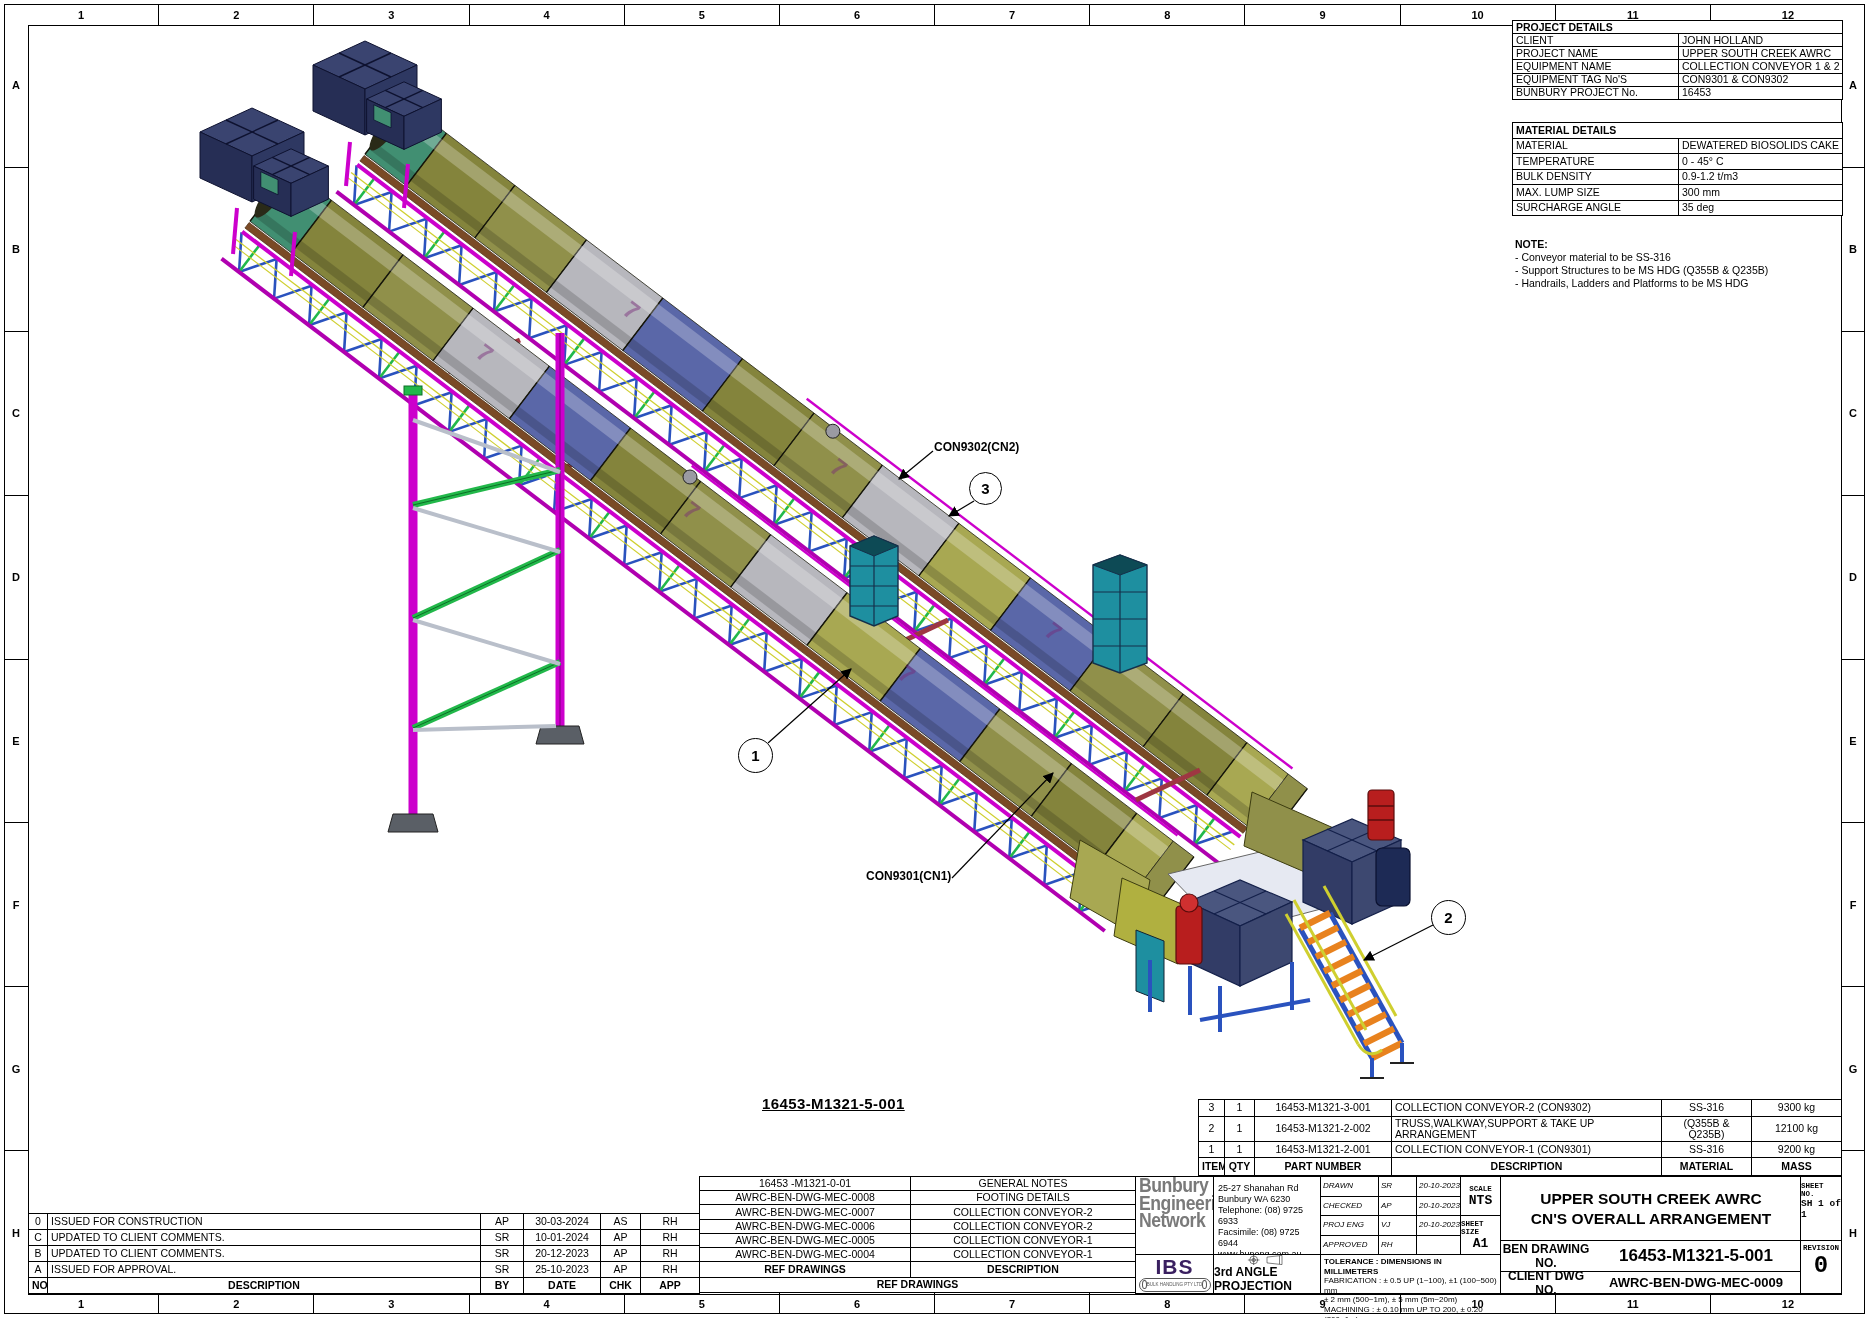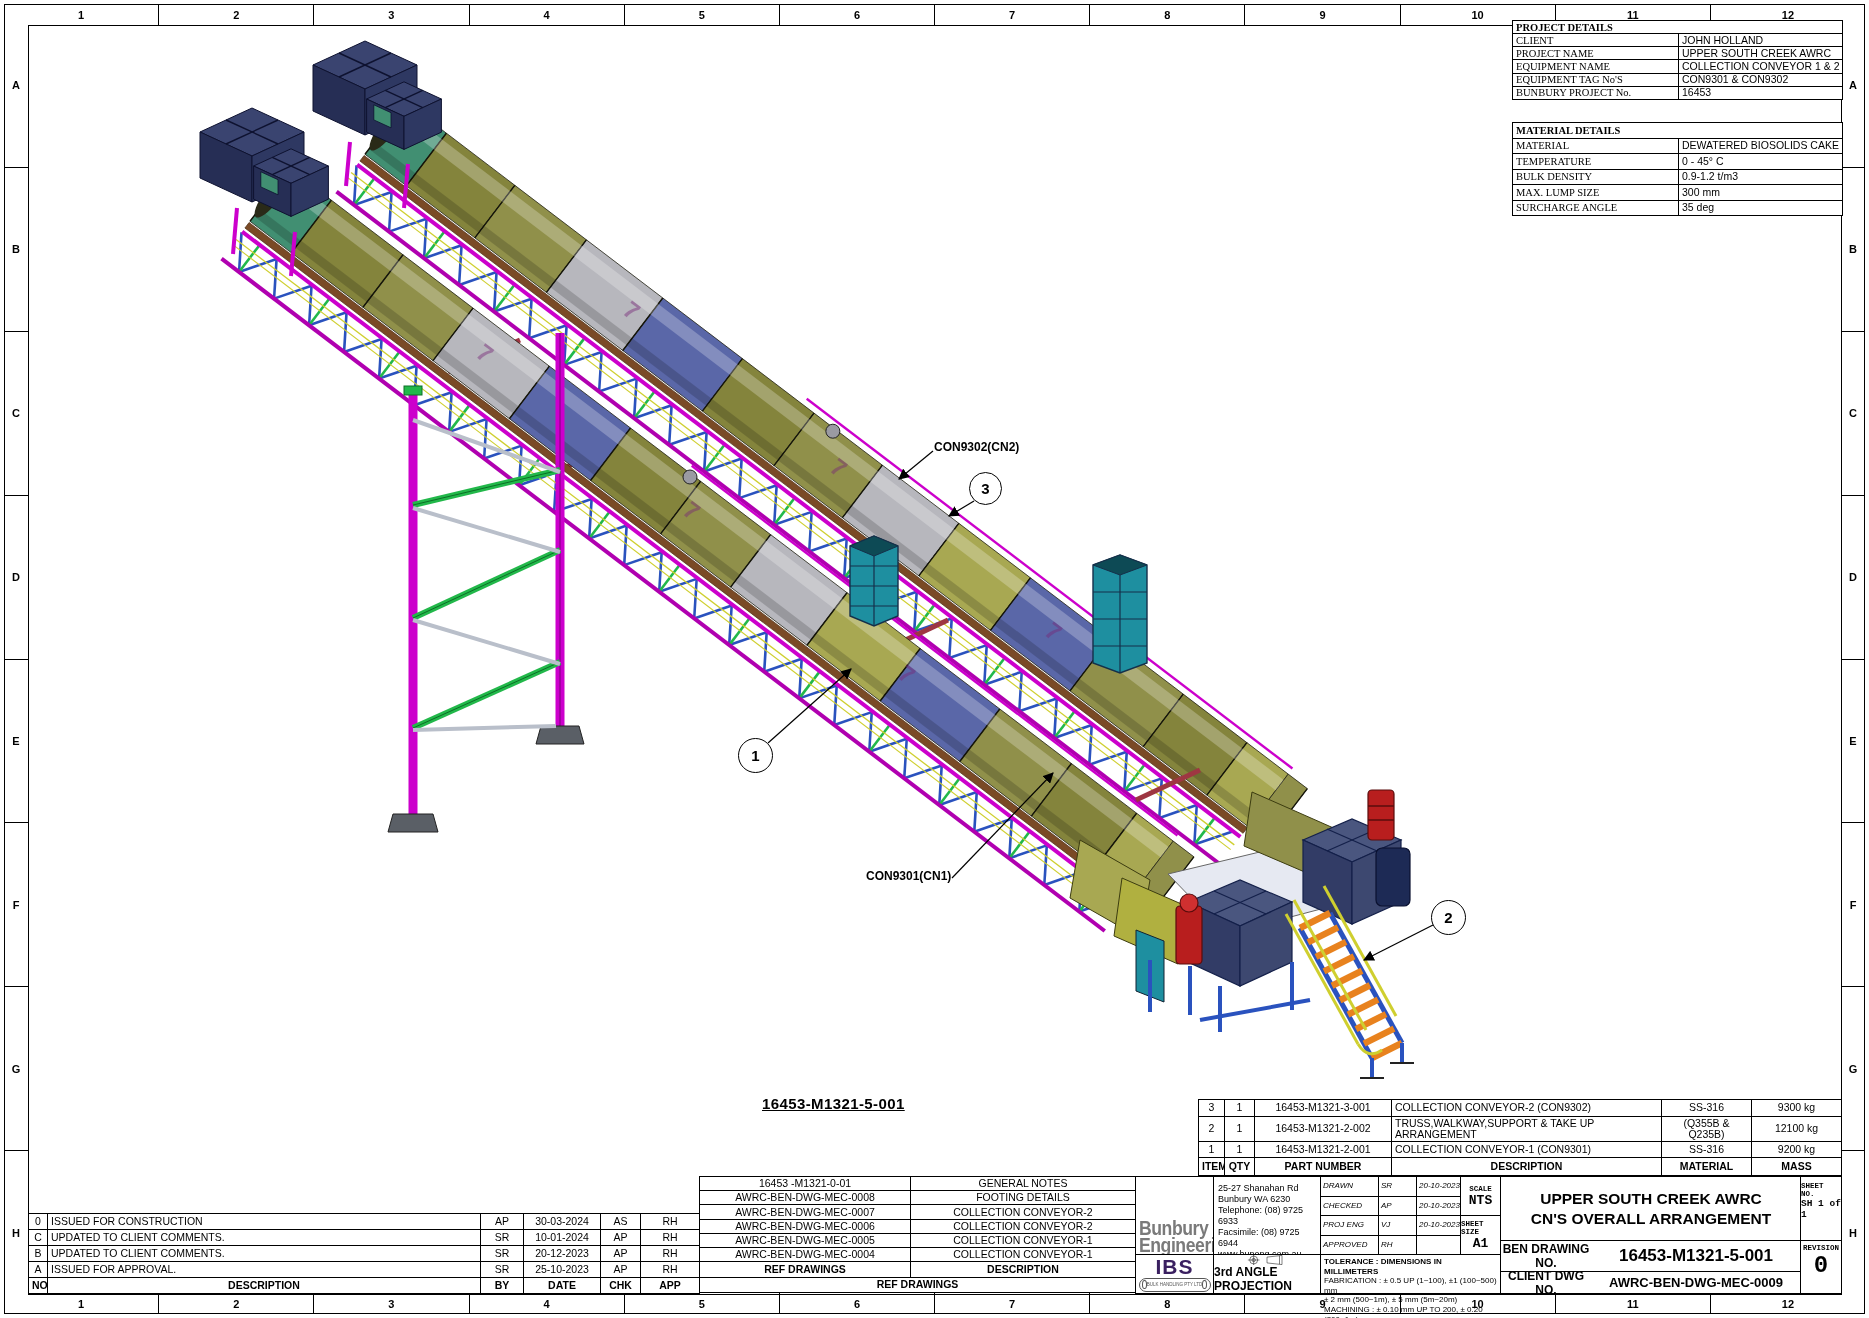--- a/index.html
+++ b/index.html
@@ -15,21 +15,21 @@
   #band-top{left:4px;top:4px;width:1861px;height:21px;}
   #band-bottom{left:4px;top:1293px;width:1861px;height:21px;}
   #band-left{left:4px;top:4px;width:24px;height:1310px;}
   #band-right{left:1841px;top:4px;width:24px;height:1310px;}
   svg.cad{position:absolute;left:0;top:0;}
   table{border-collapse:collapse;table-layout:fixed;}
   td,th{border:1px solid #000;font-size:10.5px;line-height:1.05;padding:0 3px;overflow:hidden;white-space:nowrap;}
   .tbl{position:absolute;background:#fff;}
   .tbl table{width:100%;height:100%;}
   .tbl .hdr{font-weight:bold;text-align:center;}
-  .kv td:first-child{text-align:left;font-family:Liberation Serif, serif;}
+  .kv td:first-child{text-align:left;}
   .kv td:last-child{text-align:left;}
   #bom-table td{text-align:center;white-space:normal;}
   #bom-table td.desc{text-align:left;}
   #refs-table td{text-align:center;}
   #rev-table td{text-align:left;}
   #rev-table td.c{text-align:center;}
   .cell{position:absolute;border:1px solid #000;box-sizing:border-box;background:#fff;}
   .balloon{position:absolute;border:1.6px solid #000;border-radius:50%;background:#fff;
     display:flex;align-items:center;justify-content:center;font-size:15px;font-weight:bold;}
   .callout{position:absolute;font-size:12px;font-weight:bold;white-space:nowrap;}
@@ -525,20 +525,26 @@
             <td>300 mm</td>
           </tr>
           <tr>
             <td>SURCHARGE ANGLE</td>
             <td>35 deg</td>
           </tr>
         </tbody>
     </table>
   </div>
 
+  <div class="note" style="left:1515px;top:238px;width:320px;">
+    <div class="nt">NOTE:</div>
+    <div>- Conveyor material to be SS-316</div>
+    <div>- Support Structures to be MS HDG (Q355B &amp; Q235B)</div>
+    <div>- Handrails, Ladders and Platforms to be MS HDG</div>
+  </div>
 
   <div class="tbl" style="left:1198px;top:1099px;width:643px;height:77px;">
     <table id="bom-table">
       <colgroup>
           <col style="width:26px">
           <col style="width:30px">
           <col style="width:137px">
           <col style="width:270px">
           <col style="width:90px">
           <col style="width:90px">
@@ -619,21 +625,21 @@
           <td>REF DRAWINGS</td>
           <td>DESCRIPTION</td>
         </tr>
         <tr style="height:15px;font-weight:bold;">
           <td colspan="2" style="text-align:center;">REF DRAWINGS</td>
         </tr>
       </tbody>
     </table>
   </div>
 
-  <div class="cell" style="left:1135px;top:1176px;width:79px;height:97px;display:flex;align-items:flex-end;padding-left:3px;">
+  <div class="cell" style="left:1135px;top:1176px;width:79px;height:97px;display:flex;align-items:flex-start;padding-left:3px;">
     <div class="logo-bunbury">
       <div>Bunbury</div>
       <div>Engineering</div>
       <div>Network</div>
     </div>
   </div>
   <div class="cell addr" style="left:1213px;top:1176px;width:108px;height:79px;padding:6px 4px;">
     <div>25-27 Shanahan Rd</div>
     <div>Bunbury WA 6230</div>
     <div>Telephone: (08) 9725 6933</div>

